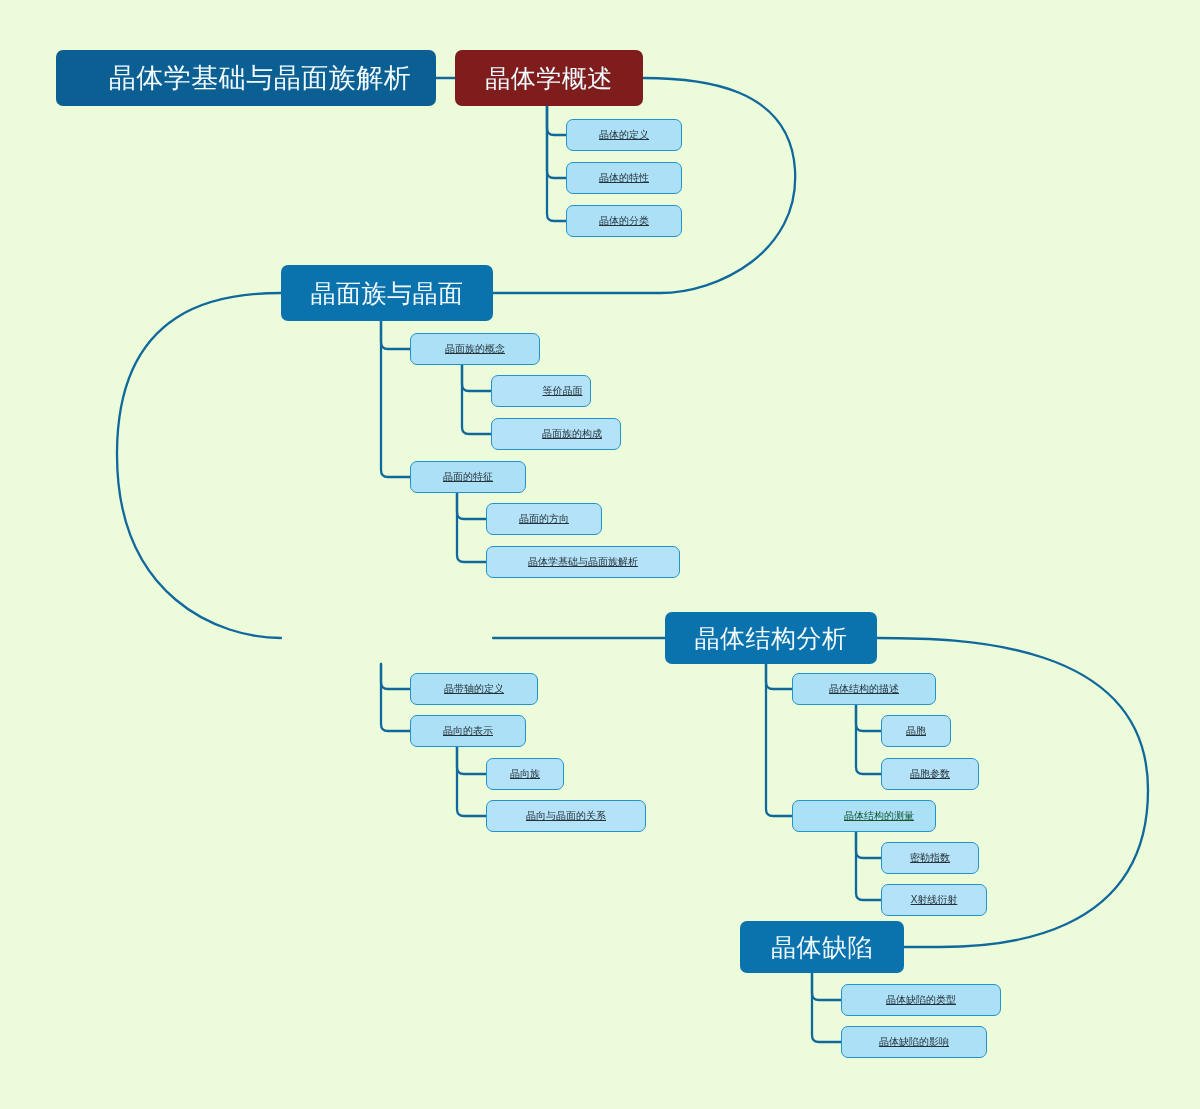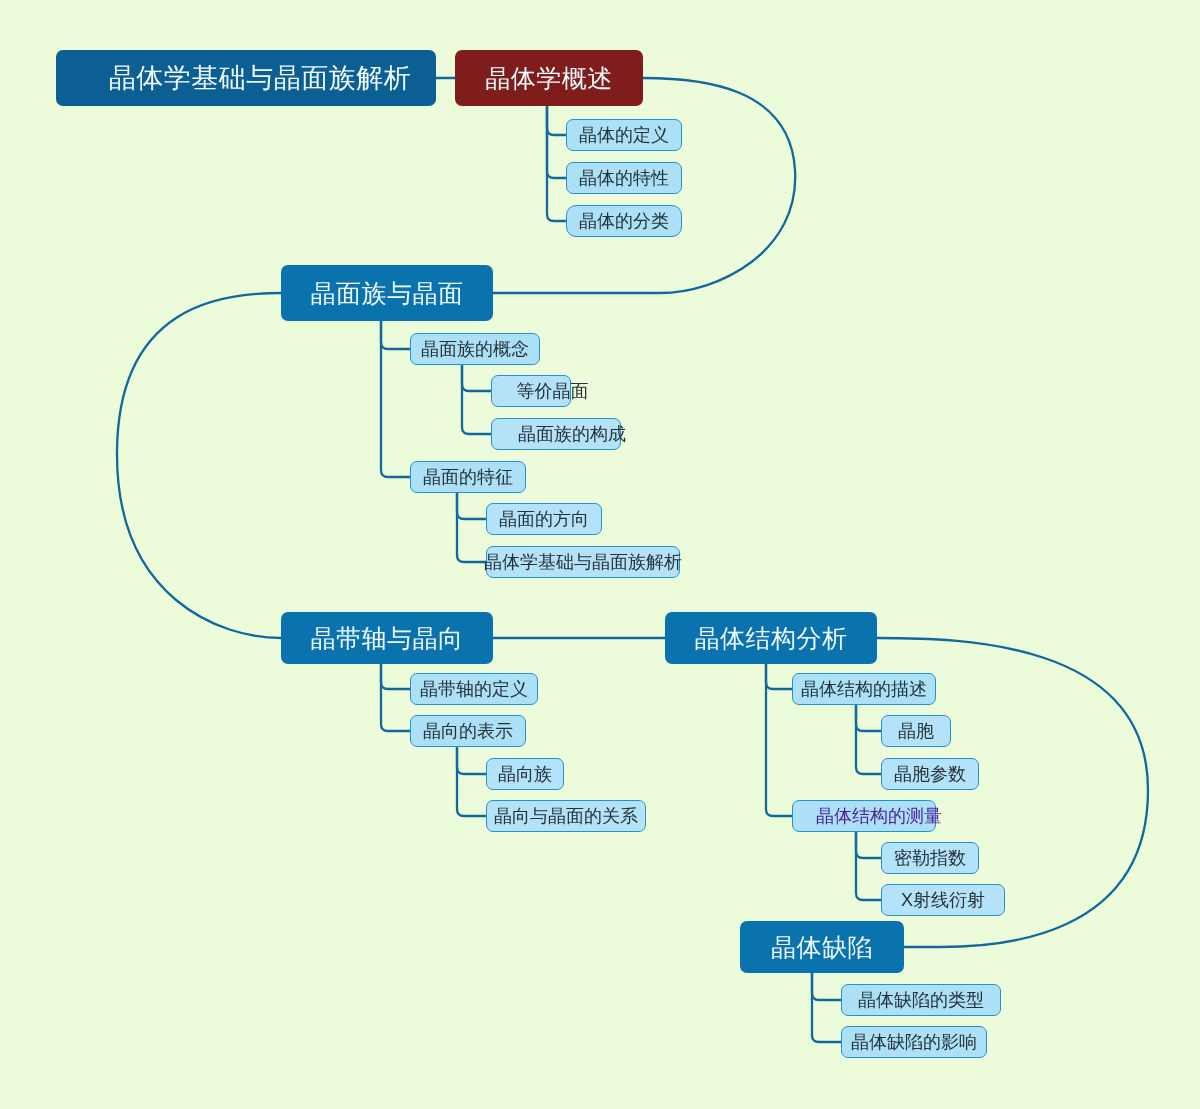--- a/index.html
+++ b/index.html
@@ -52,21 +52,22 @@
     border-radius: 7px;
     font-size: 25px;
     letter-spacing: 0.5px;
   }
   
   .node.lv2, .node.lv3 {
     background: #ace0f7;
     color: #253238;
     border: 1.6px solid #2393cd;
     border-radius: 7px;
-    font-size: 18px;
+    font-size: 10px;
+    text-decoration: underline;
   }
   .node.lv3 {
     background: #b4e2f8;
   }
 </style>
 </head>
 <body style="background: rgb(236, 252, 218);">
 
 <div id="mindmap-root">
 
@@ -119,49 +120,46 @@
 
   <div class="node lv1" style="left: 455px; top: 50px; width: 188px; height: 56px; background: #7f1d1d; color: rgb(242, 251, 255);">
       <span>晶体学概述</span>
     </div>
   <div class="node lv2" style="left: 566px; top: 119px; width: 116px; height: 32px; border-color: rgb(35, 147, 205); color: rgb(37, 50, 56);">
       <span>晶体的定义</span>
     </div>
   <div class="node lv2" style="left: 566px; top: 162px; width: 116px; height: 32px; border-color: rgb(35, 147, 205); color: rgb(37, 50, 56);">
       <span>晶体的特性</span>
     </div>
-  <div class="node lv2" style="left: 566px; top: 205px; width: 116px; height: 32px; border-color: rgb(35, 147, 205); color: rgb(37, 50, 56); border-radius: 10px;">
+  <div class="node lv2" style="left: 566px; top: 205px; width: 116px; height: 32px; border-color: rgb(35, 147, 205); color: rgb(37, 50, 56);">
       <span>晶体的分类</span>
     </div>
 
   <div class="node lv1" style="left: 281px; top: 265px; width: 212px; height: 56px; background: rgb(10, 114, 173); color: rgb(242, 251, 255);">
       <span>晶面族与晶面</span>
     </div>
   <div class="node lv2" style="left: 410px; top: 333px; width: 130px; height: 32px; border-color: rgb(35, 147, 205); color: rgb(37, 50, 56);">
       <span>晶面族的概念</span>
     </div>
-  <div class="node lv3" style="left: 491px; top: 375px; width: 80px; height: 32px; border-color: rgb(35, 147, 205); color: rgb(37, 50, 56); padding-left: 43px;">
+  <div class="node lv3" style="left: 491px; top: 375px; width: 100px; height: 32px; border-color: rgb(35, 147, 205); color: rgb(37, 50, 56); padding-left: 43px;">
       <span>等价晶面</span>
     </div>
   <div class="node lv3" style="left: 491px; top: 418px; width: 130px; height: 32px; border-color: rgb(35, 147, 205); color: rgb(37, 50, 56); padding-left: 32px;">
       <span>晶面族的构成</span>
     </div>
   <div class="node lv2" style="left: 410px; top: 461px; width: 116px; height: 32px; border-color: rgb(35, 147, 205); color: rgb(37, 50, 56);">
       <span>晶面的特征</span>
     </div>
   <div class="node lv3" style="left: 486px; top: 503px; width: 116px; height: 32px; border-color: rgb(35, 147, 205); color: rgb(37, 50, 56);">
       <span>晶面的方向</span>
     </div>
   <div class="node lv3" style="left: 486px; top: 546px; width: 194px; height: 32px; border-color: rgb(35, 147, 205); color: rgb(37, 50, 56);">
       <span>晶体学基础与晶面族解析</span>
     </div>
 
-  <div class="node lv1" style="left: 281px; top: 612px; width: 212px; height: 52px; background: rgb(10, 114, 173); color: rgb(242, 251, 255);">
-      <span>晶带轴与晶向</span>
-    </div>
   <div class="node lv2" style="left: 410px; top: 673px; width: 128px; height: 32px; border-color: rgb(35, 147, 205); color: rgb(37, 50, 56);">
       <span>晶带轴的定义</span>
     </div>
   <div class="node lv2" style="left: 410px; top: 715px; width: 116px; height: 32px; border-color: rgb(35, 147, 205); color: rgb(37, 50, 56);">
       <span>晶向的表示</span>
     </div>
   <div class="node lv3" style="left: 486px; top: 758px; width: 78px; height: 32px; border-color: rgb(35, 147, 205); color: rgb(37, 50, 56);">
       <span>晶向族</span>
     </div>
   <div class="node lv3" style="left: 486px; top: 800px; width: 160px; height: 32px; border-color: rgb(35, 147, 205); color: rgb(37, 50, 56);">
@@ -173,27 +171,27 @@
     </div>
   <div class="node lv2" style="left: 792px; top: 673px; width: 144px; height: 32px; border-color: rgb(35, 147, 205); color: rgb(37, 50, 56);">
       <span>晶体结构的描述</span>
     </div>
   <div class="node lv3" style="left: 881px; top: 715px; width: 70px; height: 32px; border-color: rgb(35, 147, 205); color: rgb(37, 50, 56);">
       <span>晶胞</span>
     </div>
   <div class="node lv3" style="left: 881px; top: 758px; width: 98px; height: 32px; border-color: rgb(35, 147, 205); color: rgb(37, 50, 56);">
       <span>晶胞参数</span>
     </div>
-  <div class="node lv2" style="left: 792px; top: 800px; width: 144px; height: 32px; border-color: rgb(35, 147, 205); color: #4c1d95; padding-left: 30px;">
+  <div class="node lv2" style="left: 792px; top: 800px; width: 144px; height: 32px; border-color: rgb(35, 147, 205); color: #14532d; padding-left: 30px;">
       <span>晶体结构的测量</span>
     </div>
   <div class="node lv3" style="left: 881px; top: 842px; width: 98px; height: 32px; border-color: rgb(35, 147, 205); color: rgb(37, 50, 56);">
       <span>密勒指数</span>
     </div>
-  <div class="node lv3" style="left: 881px; top: 884px; width: 124px; height: 32px; border-color: rgb(35, 147, 205); color: rgb(37, 50, 56);">
+  <div class="node lv3" style="left: 881px; top: 884px; width: 106px; height: 32px; border-color: rgb(35, 147, 205); color: rgb(37, 50, 56);">
       <span>X射线衍射</span>
     </div>
 
   <div class="node lv1" style="left: 740px; top: 921px; width: 164px; height: 52px; background: rgb(10, 114, 173); color: rgb(242, 251, 255);">
       <span>晶体缺陷</span>
     </div>
   <div class="node lv2" style="left: 841px; top: 984px; width: 160px; height: 32px; border-color: rgb(35, 147, 205); color: rgb(37, 50, 56);">
       <span>晶体缺陷的类型</span>
     </div>
   <div class="node lv2" style="left: 841px; top: 1026px; width: 146px; height: 32px; border-color: rgb(35, 147, 205); color: rgb(37, 50, 56);">

